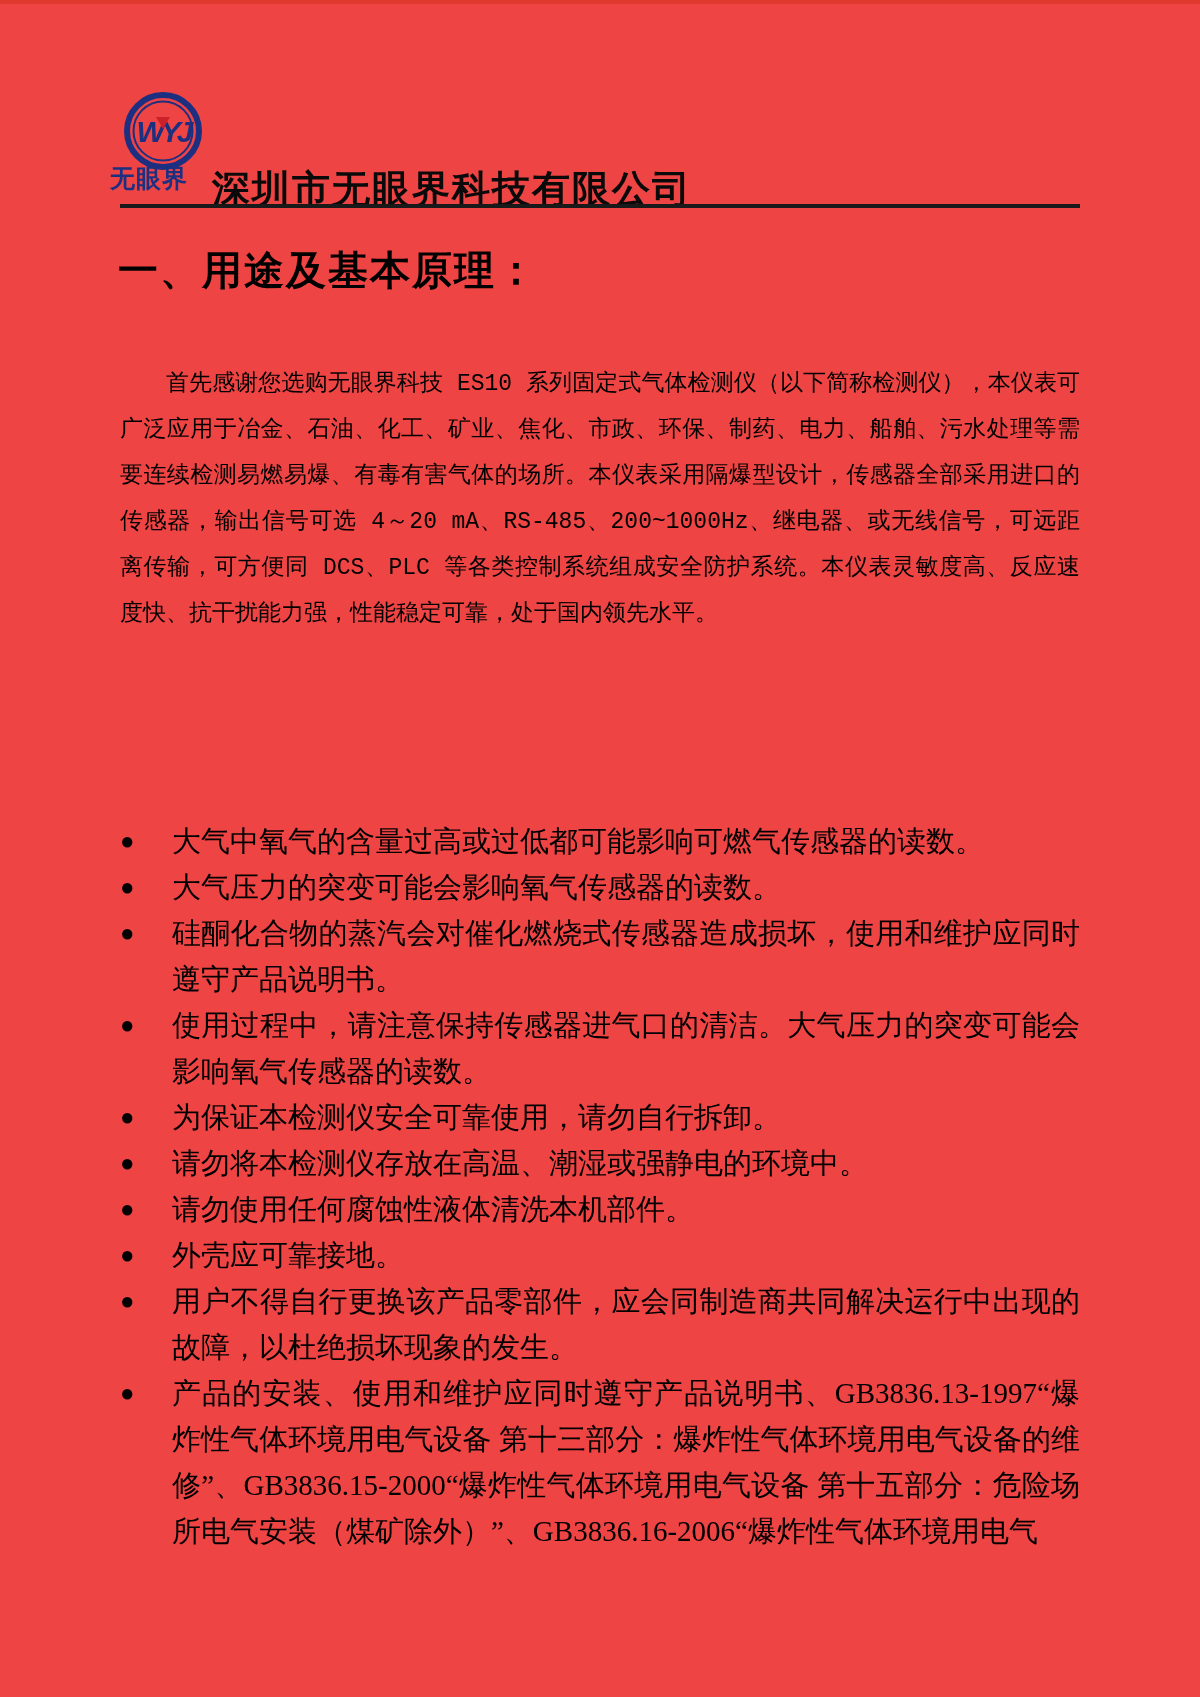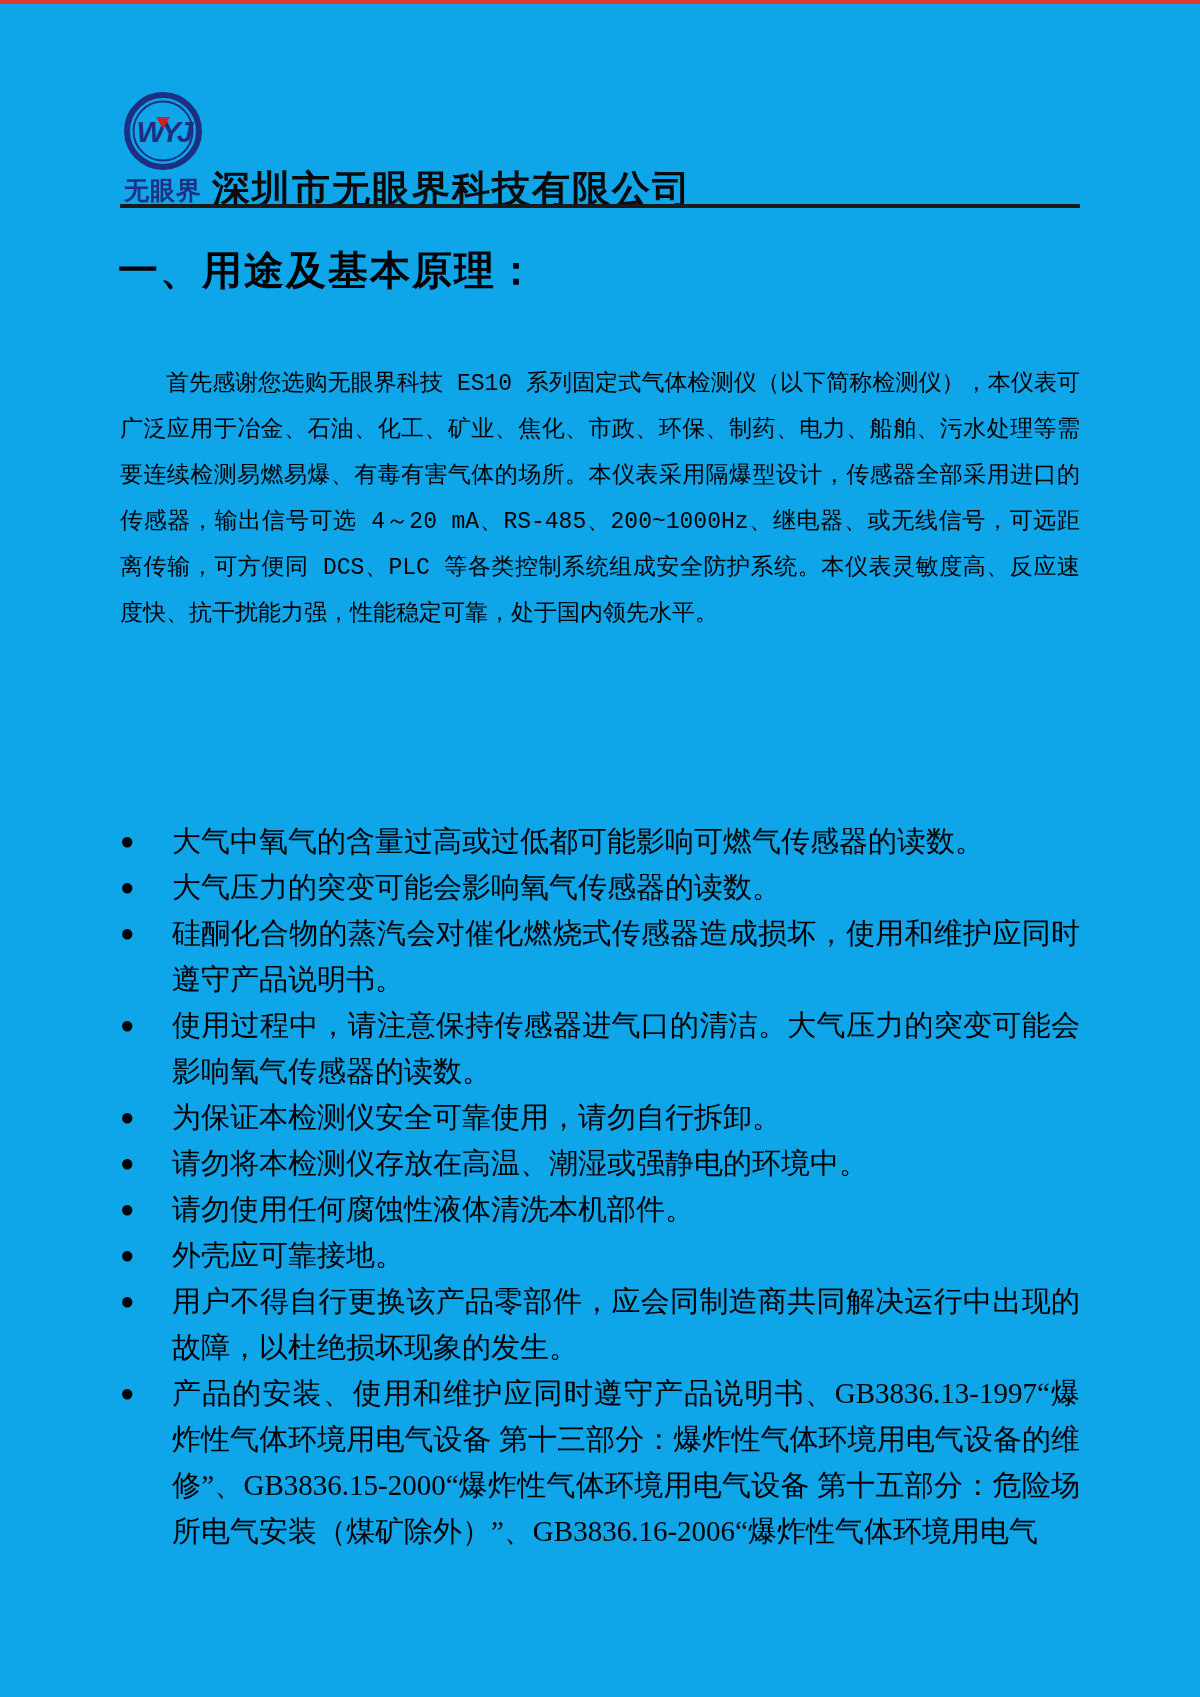--- a/index.html
+++ b/index.html
@@ -1,41 +1,41 @@
 <!DOCTYPE html>
 <html lang="zh"><head>
 <meta charset="utf-8">
 <style>
   html, body { margin: 0; padding: 0; background: #ffffff; }
   .page {
     position: relative;
     width: 1200px;
     height: 1697px;
     margin: 0 auto;
-    background: #0ea5e9;
+    background: #ef4444;
     overflow: hidden;
     color: #000;
   }
   .top-strip {
     position: absolute;
     top: 0; left: 0; right: 0;
     height: 4px;
     background: #e03a2f;
   }
   
   .logo-mark {
     position: absolute;
     top: 90px; left: 122px;
     width: 82px; height: 82px;
   }
   .logo-wordmark {
     position: absolute;
-    top: 174px; left: 110px;
+    top: 162px; left: 110px;
     width: 106px;
-    text-align: center;
+    text-align: left;
     font-family: "Liberation Sans", sans-serif;
     font-weight: bold;
     font-size: 25px;
     color: #1c2f80;
     letter-spacing: 1px;
   }
   .company-name {
     position: absolute;
     top: 124px; left: 212px;
     font-family: "Liberation Sans", sans-serif;

